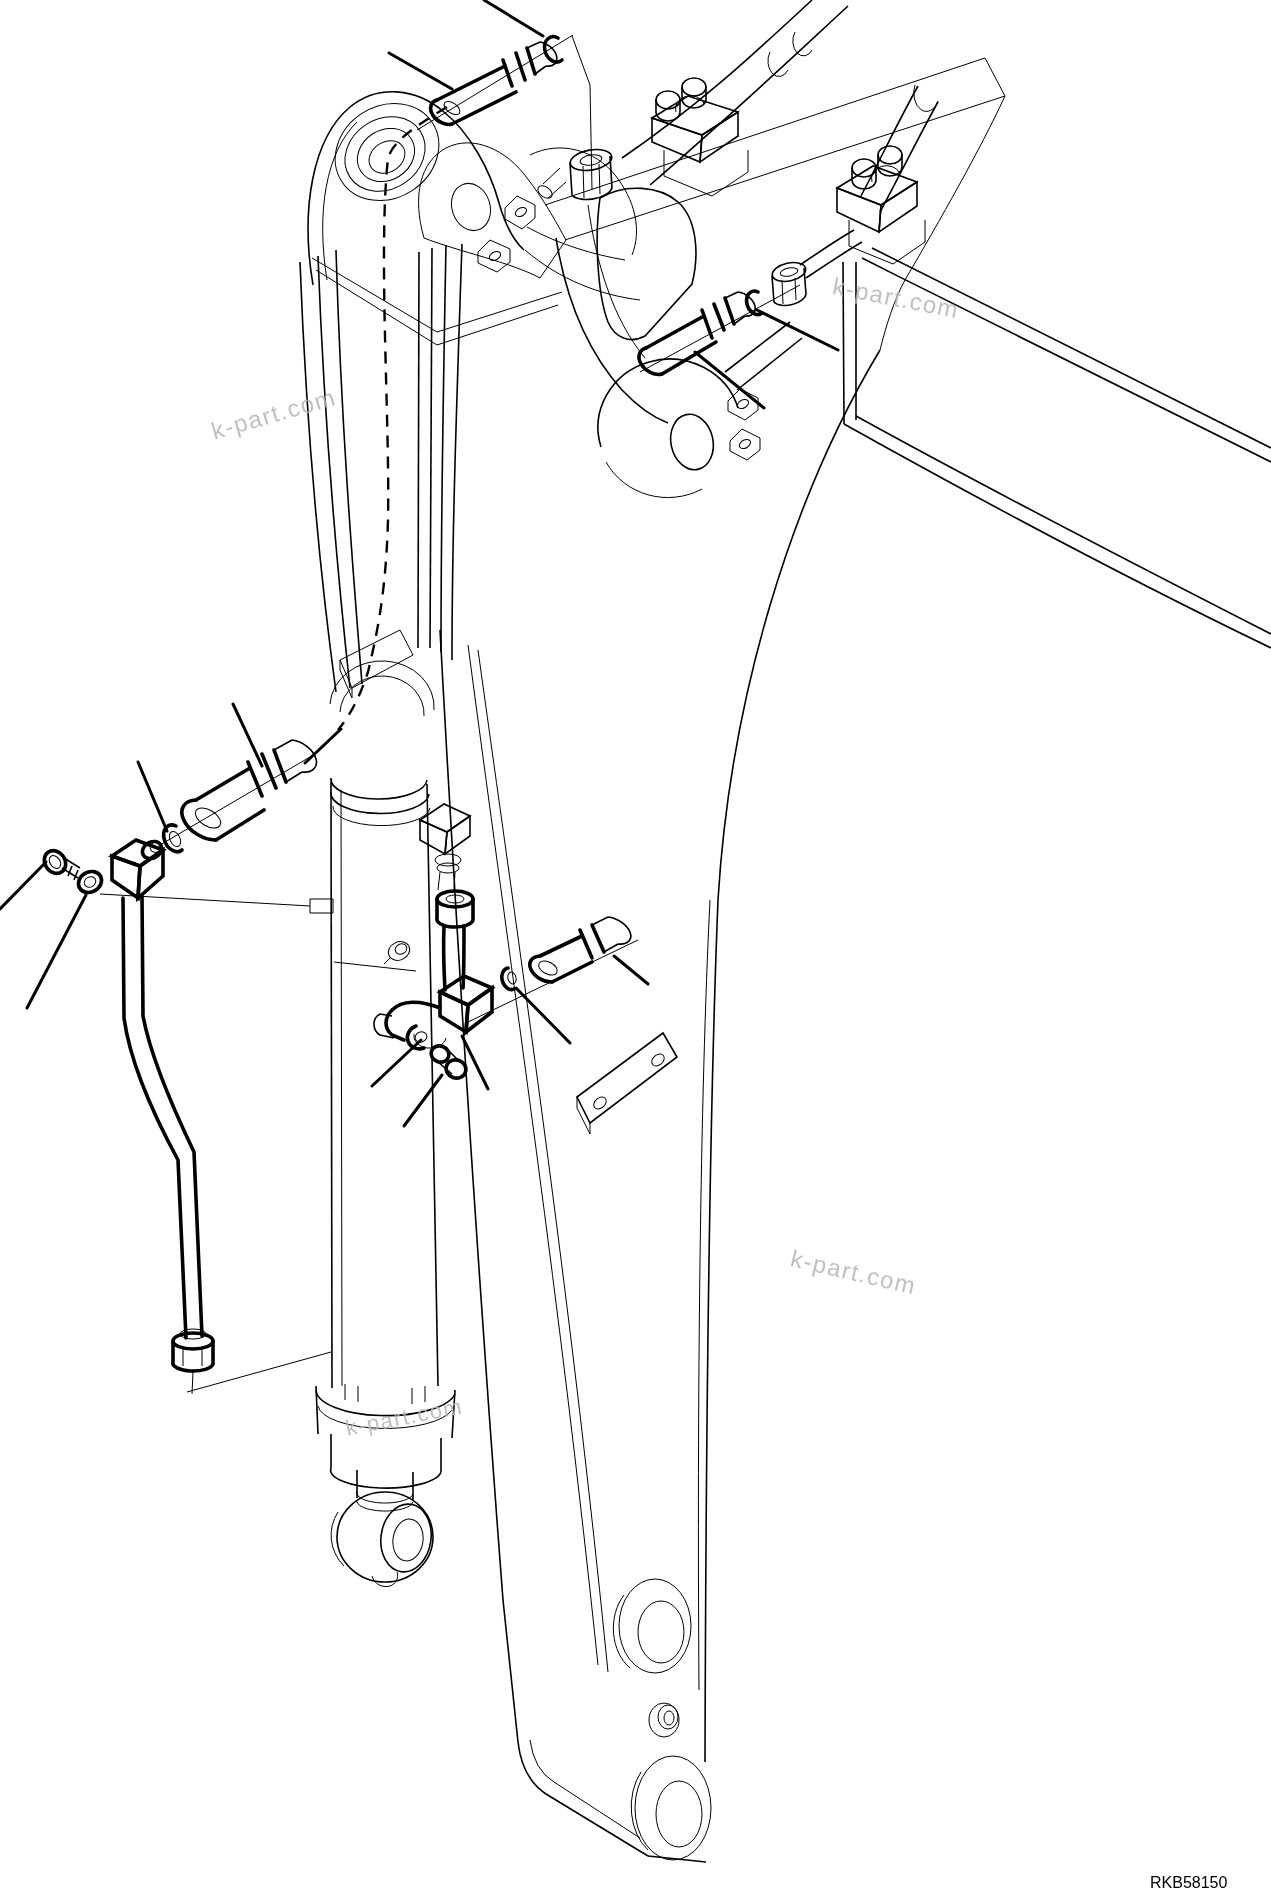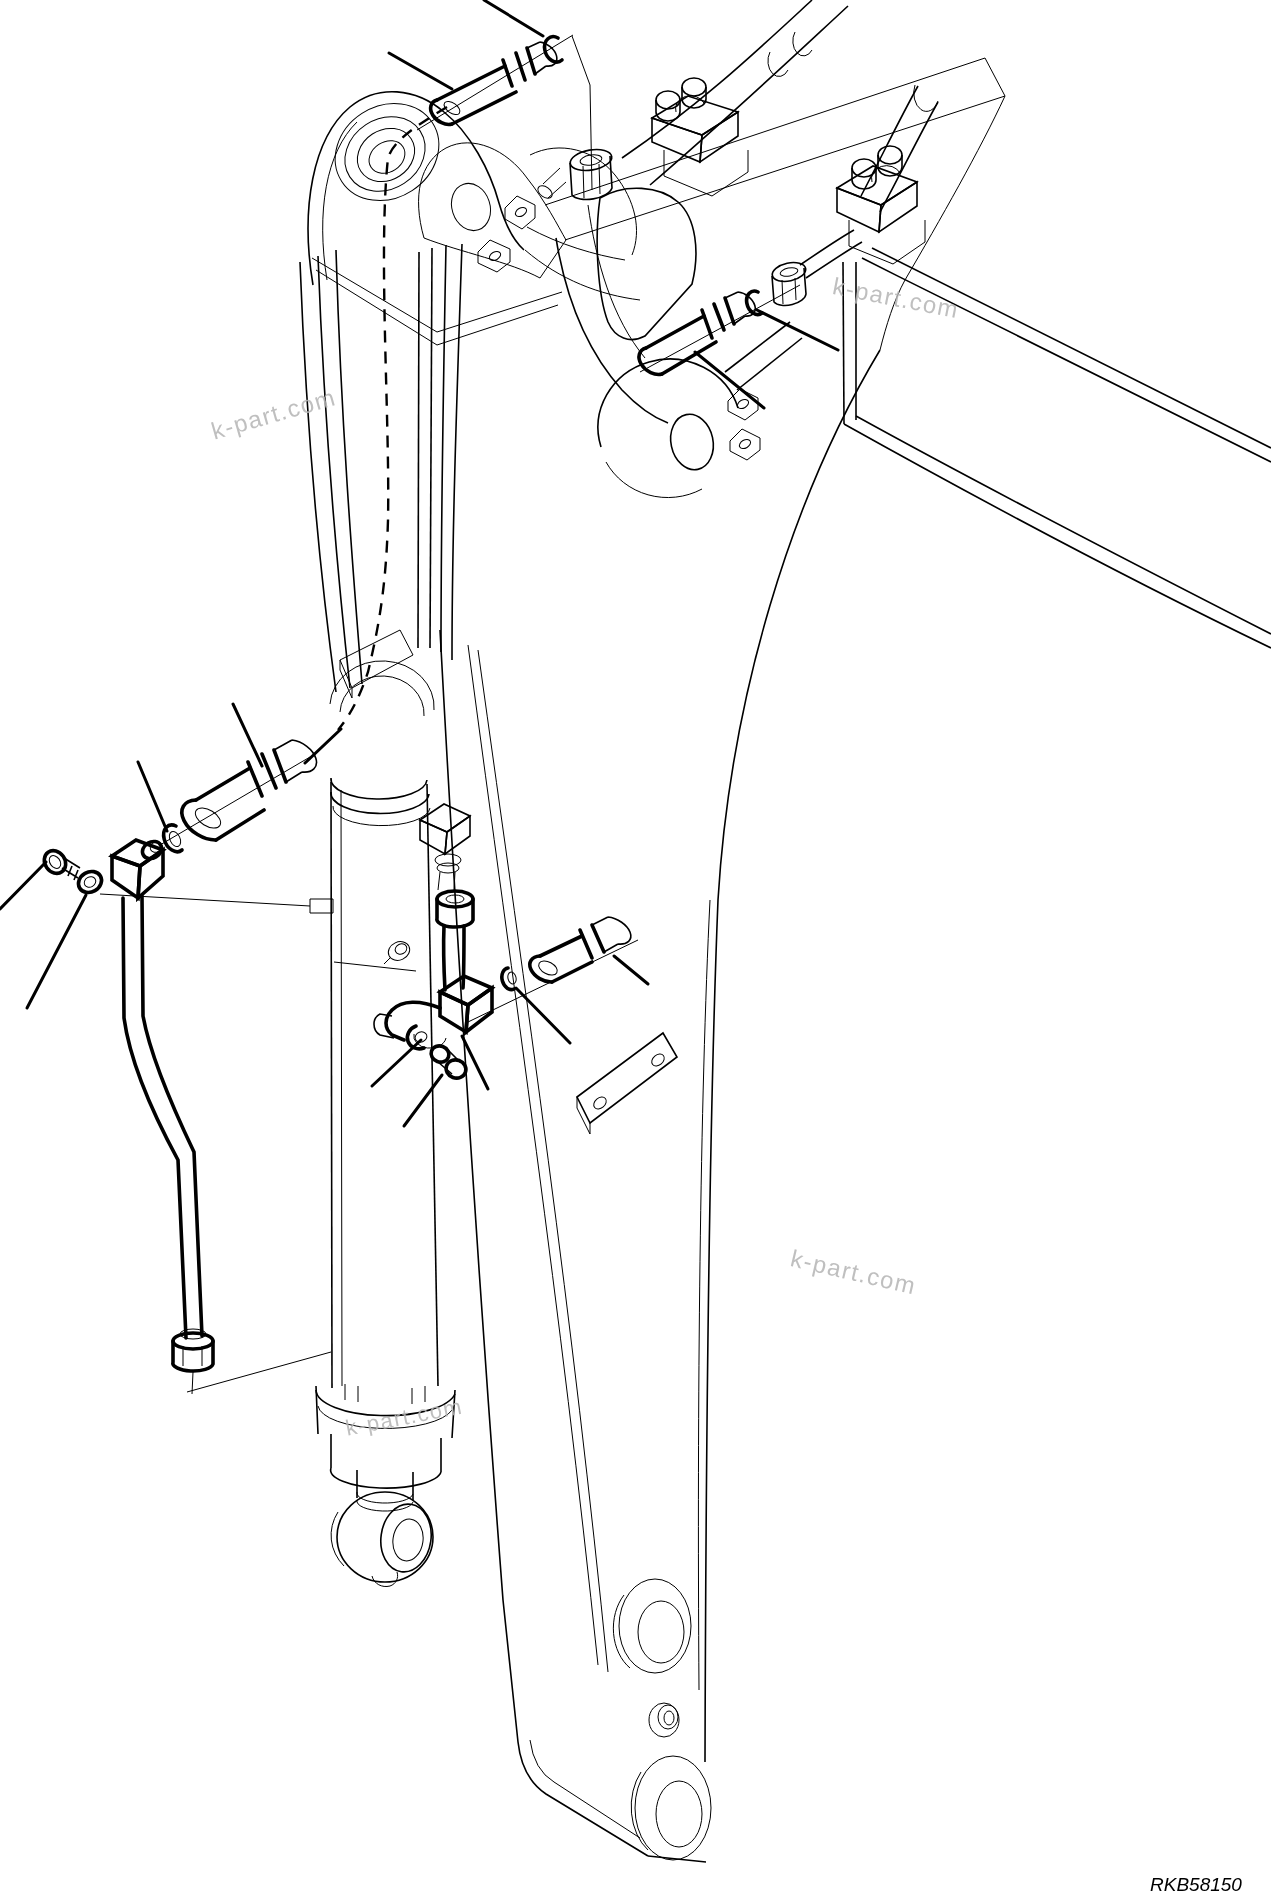--- a/index.html
+++ b/index.html
@@ -11,21 +11,21 @@
   .med{fill:none;stroke:#000;stroke-width:1.6;}
   .hw{fill:none;stroke:#000;stroke-width:3.6;stroke-linecap:round;}   
   .ldr{fill:none;stroke:#000;stroke-width:3;stroke-linecap:round;}    
   .ctr{fill:none;stroke:#000;stroke-width:2.4;stroke-dasharray:12 9;} 
   .wm{position:absolute;color:#b5b5b5;opacity:.85;font-size:24px;letter-spacing:1.5px;
       white-space:nowrap;transform-origin:left center;}
   .wm1{left:212px;top:418px;transform:rotate(-16deg);}
   .wm2{left:833px;top:272px;transform:rotate(11deg);}
   .wm3{left:791px;top:1244px;transform:rotate(13deg);}
   .wm4{left:346px;top:1416px;transform:rotate(-11deg);font-size:22px;}
-  .figcode{position:absolute;left:1150px;top:1874px;font-size:19px;color:#000;font-style:italic;}
+  .figcode{position:absolute;left:1150px;top:1874px;font-size:16px;color:#000;}
 </style>
 </head>
 <body>
 
 <div class="page">
 
 <svg width="1271" height="1902" viewBox="0 0 1271 1902">
 
   <g>
     <path class="med" d="M 313,285 C 300,208 313,138 350,107 C 378,84 416,88 444,112 C 470,133 490,170 499,203 C 505,224 513,240 524,250"></path>

